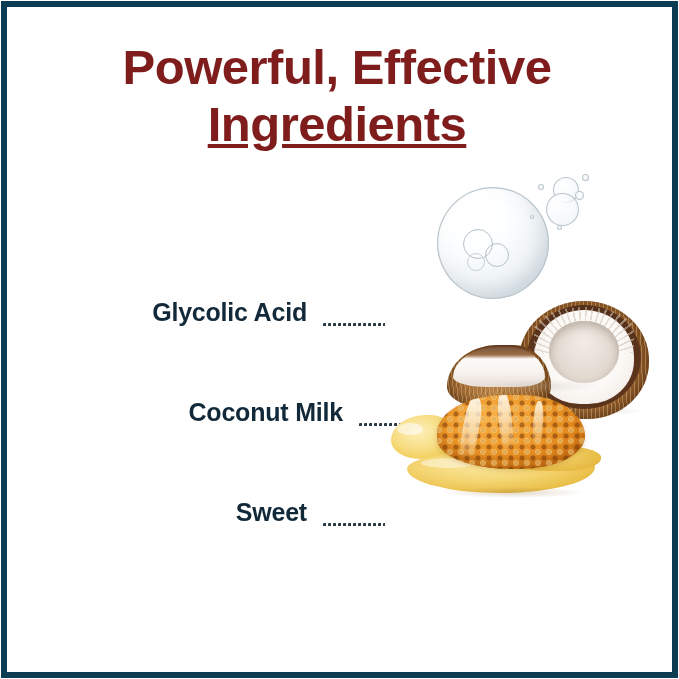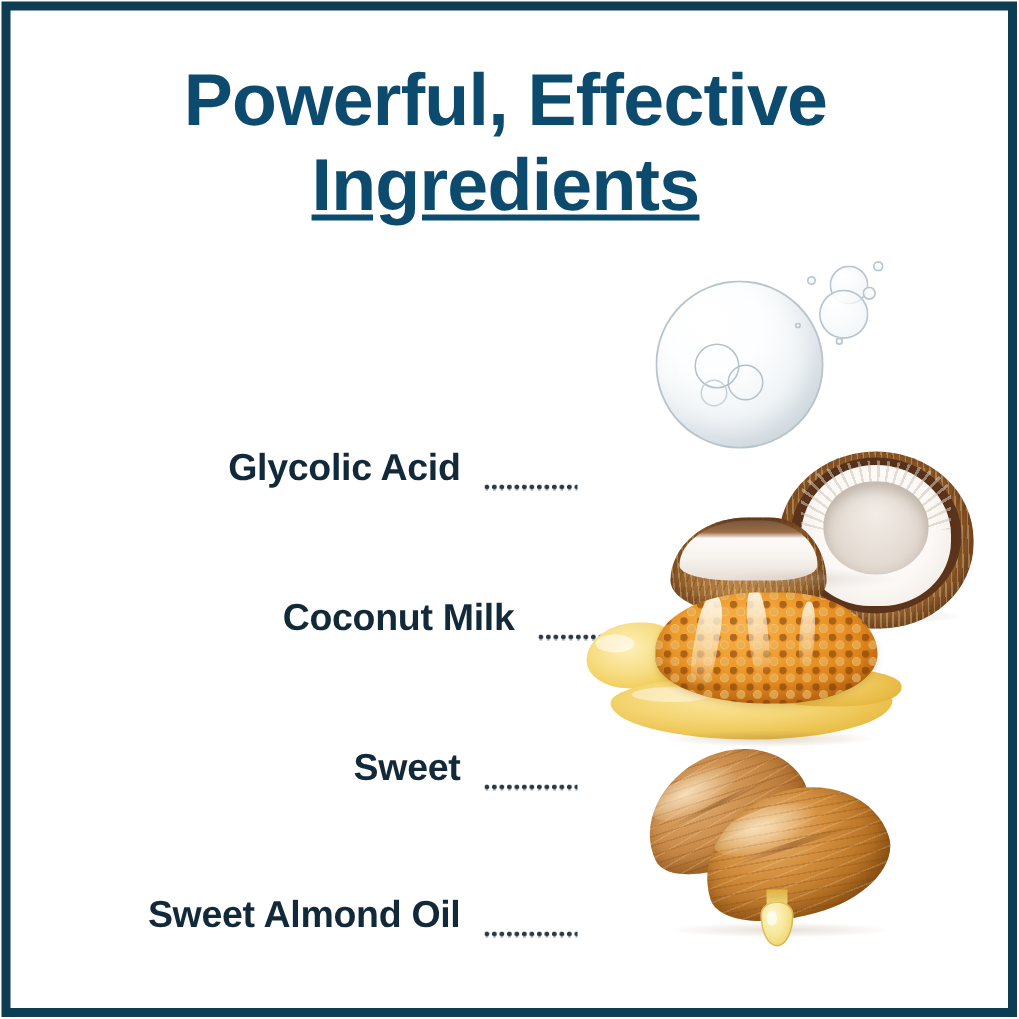--- a/index.html
+++ b/index.html
@@ -39,21 +39,21 @@
     overflow: hidden;
   }
 
   
   .title {
     position: absolute;
     left: 30px;
     top: 32px;
     width: 600px;
     text-align: center;
-    color: #0c4a6e;
+    color: #7f1d1d;
     font-weight: 700;
     font-size: 49px;
     line-height: 57px;
     letter-spacing: -0.5px;
   }
   .title .l2 { display: block; text-decoration: underline; }
 
   
   .rows {
     position: absolute;
@@ -394,39 +394,18 @@
               <div class="comb-cells"></div>
               <div class="comb-wax-1"></div>
               <div class="comb-wax-2"></div>
               <div class="comb-wax-3"></div>
             </div>
             <div class="comb-shadow"></div>
           </div>
         </div>
       </div>
 
-      <div class="row row-4">
-        <div class="label">Sweet Almond Oil</div>
-        <div class="leader"></div>
-        <div class="art">
-          <div class="alm-wrap">
-            <div class="alm-shadow"></div>
-            <div class="alm alm-back">
-              <div class="alm-grain"></div>
-              <div class="alm-gloss"></div>
-              <div class="alm-seam"></div>
-            </div>
-            <div class="alm alm-front">
-              <div class="alm-grain"></div>
-              <div class="alm-gloss"></div>
-              <div class="alm-seam"></div>
-            </div>
-            <div class="oil-neck"></div>
-            <div class="oil-drop"></div>
-          </div>
-        </div>
-      </div>
 
     </div>
   </div>
 
   <div class="frame"></div>
 </div>
 
 </body></html>

